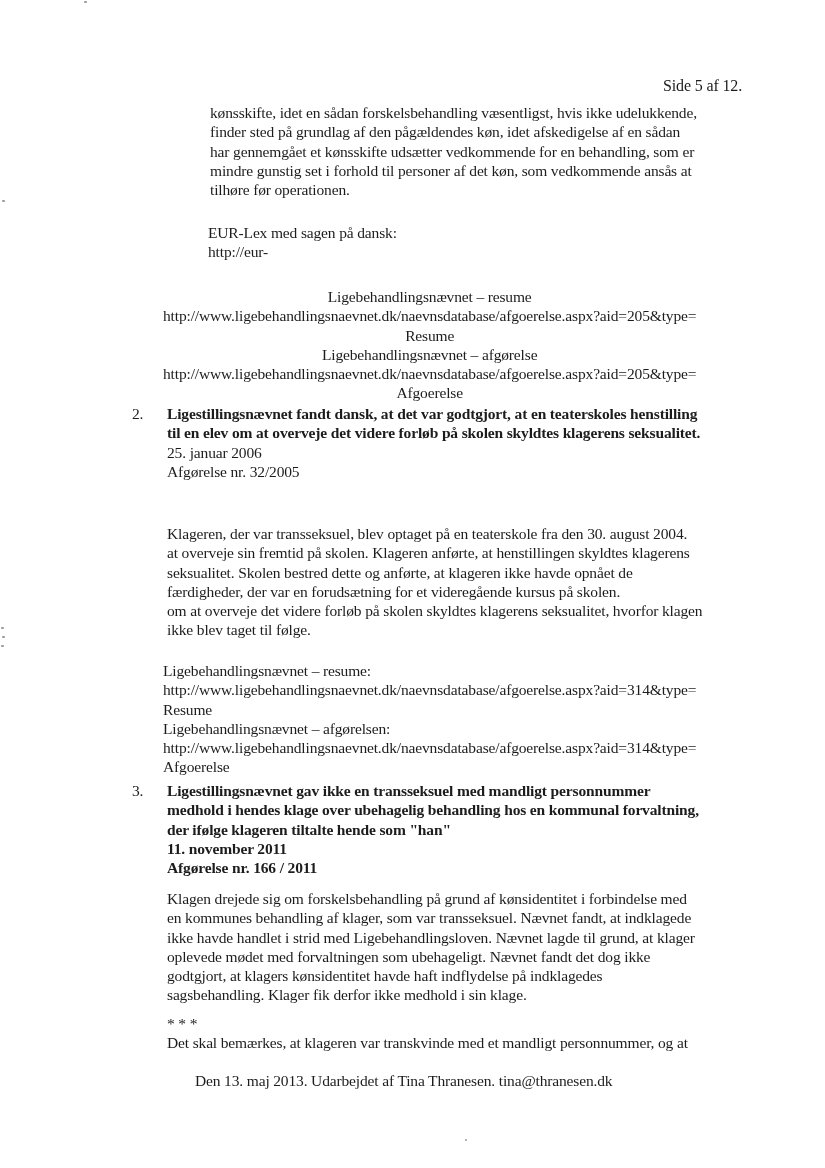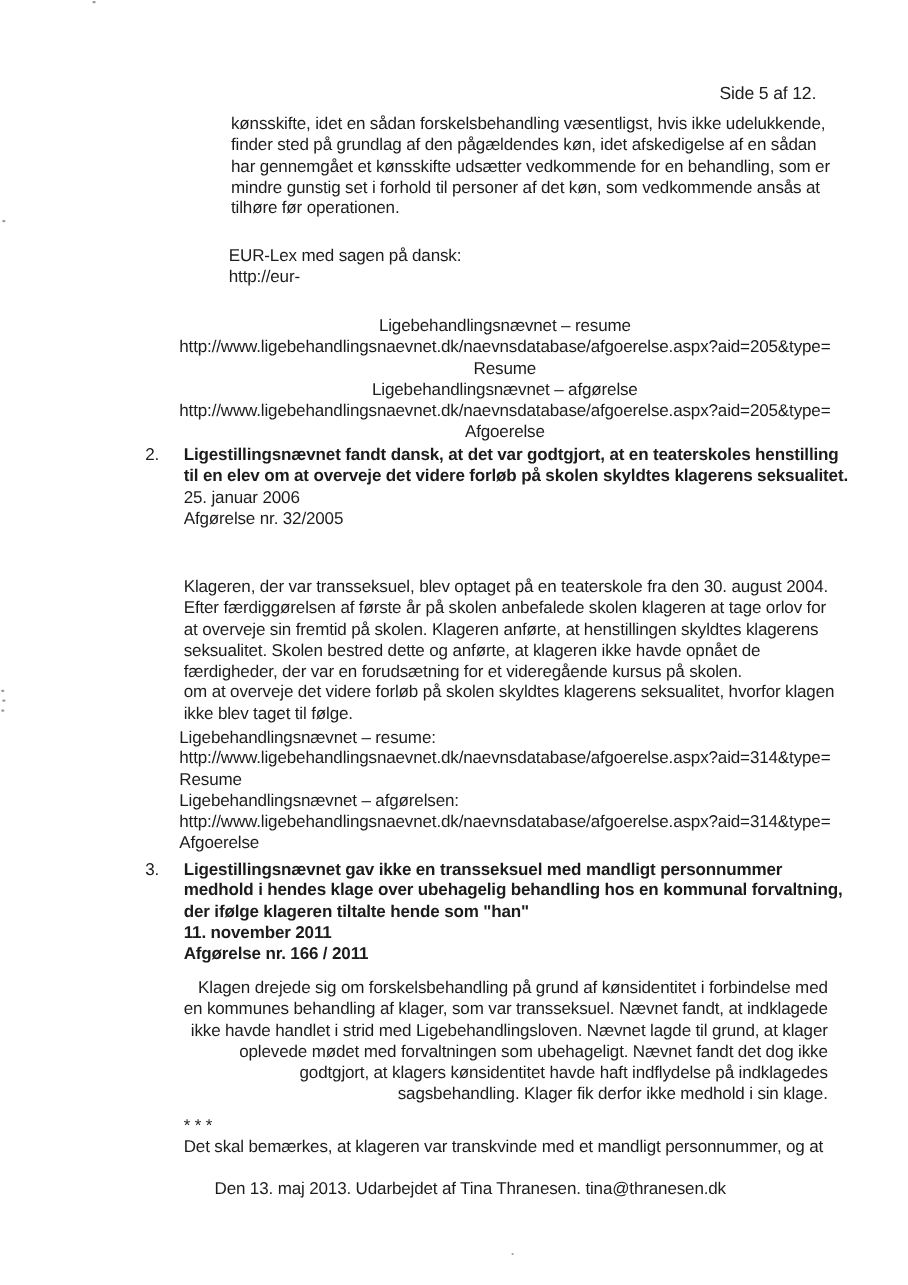--- a/index.html
+++ b/index.html
@@ -6,21 +6,21 @@
     margin: 0;
     padding: 0;
     background: #ffffff;
   }
   .page {
     position: relative;
     width: 825px;
     height: 1168px;
     background: #ffffff;
     overflow: hidden;
-    font-family: Liberation Sans, sans-serif;
+    font-family: Liberation Serif, serif;
     color: #1c1c1c;
     font-size: 15.5px;
     line-height: 19.3px;
     letter-spacing: -0.15px;
   }
   .block {
     position: absolute;
     white-space: nowrap;
   }
   .bold { font-weight: 700; }
@@ -71,21 +71,20 @@
     <div class="bold">
         <div>Ligestillingsnævnet fandt dansk, at det var godtgjort, at en teaterskoles henstilling</div>
         <div>til en elev om at overveje det videre forløb på skolen skyldtes klagerens seksualitet.</div>
       </div>
     <div>25. januar 2006</div>
     <div>Afgørelse nr. 32/2005</div>
   </div>
 
   <div class="block" style="left:167px; top:496px;margin-top:28px;">
       <div>Klageren, der var transseksuel, blev optaget på en teaterskole fra den 30. august 2004.</div>
-      <div>Efter færdiggørelsen af første år på skolen anbefalede skolen klageren at tage orlov for</div>
       <div>at overveje sin fremtid på skolen. Klageren anførte, at henstillingen skyldtes klagerens</div>
       <div>seksualitet. Skolen bestred dette og anførte, at klageren ikke havde opnået de</div>
       <div>færdigheder, der var en forudsætning for et videregående kursus på skolen.</div>
       <div>om at overveje det videre forløb på skolen skyldtes klagerens seksualitet, hvorfor klagen</div>
       <div>ikke blev taget til følge.</div>
     </div>
 
   <div class="block" style="left:163px; top:661px;">
       <div>Ligebehandlingsnævnet – resume:</div>
       <div>http://www.ligebehandlingsnaevnet.dk/naevnsdatabase/afgoerelse.aspx?aid=314&amp;type=</div>
@@ -99,21 +98,21 @@
   <div class="block" style="left:167px; top:781px;">
     <div class="bold">
         <div>Ligestillingsnævnet gav ikke en transseksuel med mandligt personnummer</div>
         <div>medhold i hendes klage over ubehagelig behandling hos en kommunal forvaltning,</div>
         <div>der ifølge klageren tiltalte hende som "han"</div>
       </div>
     <div class="bold">11. november 2011</div>
     <div class="bold">Afgørelse nr. 166 / 2011</div>
   </div>
 
-  <div class="block" style="left:167px; top:889px;text-align:right;">
+  <div class="block" style="left:167px; top:889px;">
       <div>Klagen drejede sig om forskelsbehandling på grund af kønsidentitet i forbindelse med</div>
       <div>en kommunes behandling af klager, som var transseksuel. Nævnet fandt, at indklagede</div>
       <div>ikke havde handlet i strid med Ligebehandlingsloven. Nævnet lagde til grund, at klager</div>
       <div>oplevede mødet med forvaltningen som ubehageligt. Nævnet fandt det dog ikke</div>
       <div>godtgjort, at klagers kønsidentitet havde haft indflydelse på indklagedes</div>
       <div>sagsbehandling. Klager fik derfor ikke medhold i sin klage.</div>
     </div>
 
   <div class="block" style="left:167px; top:1014px;">
     <div>* * *</div>

